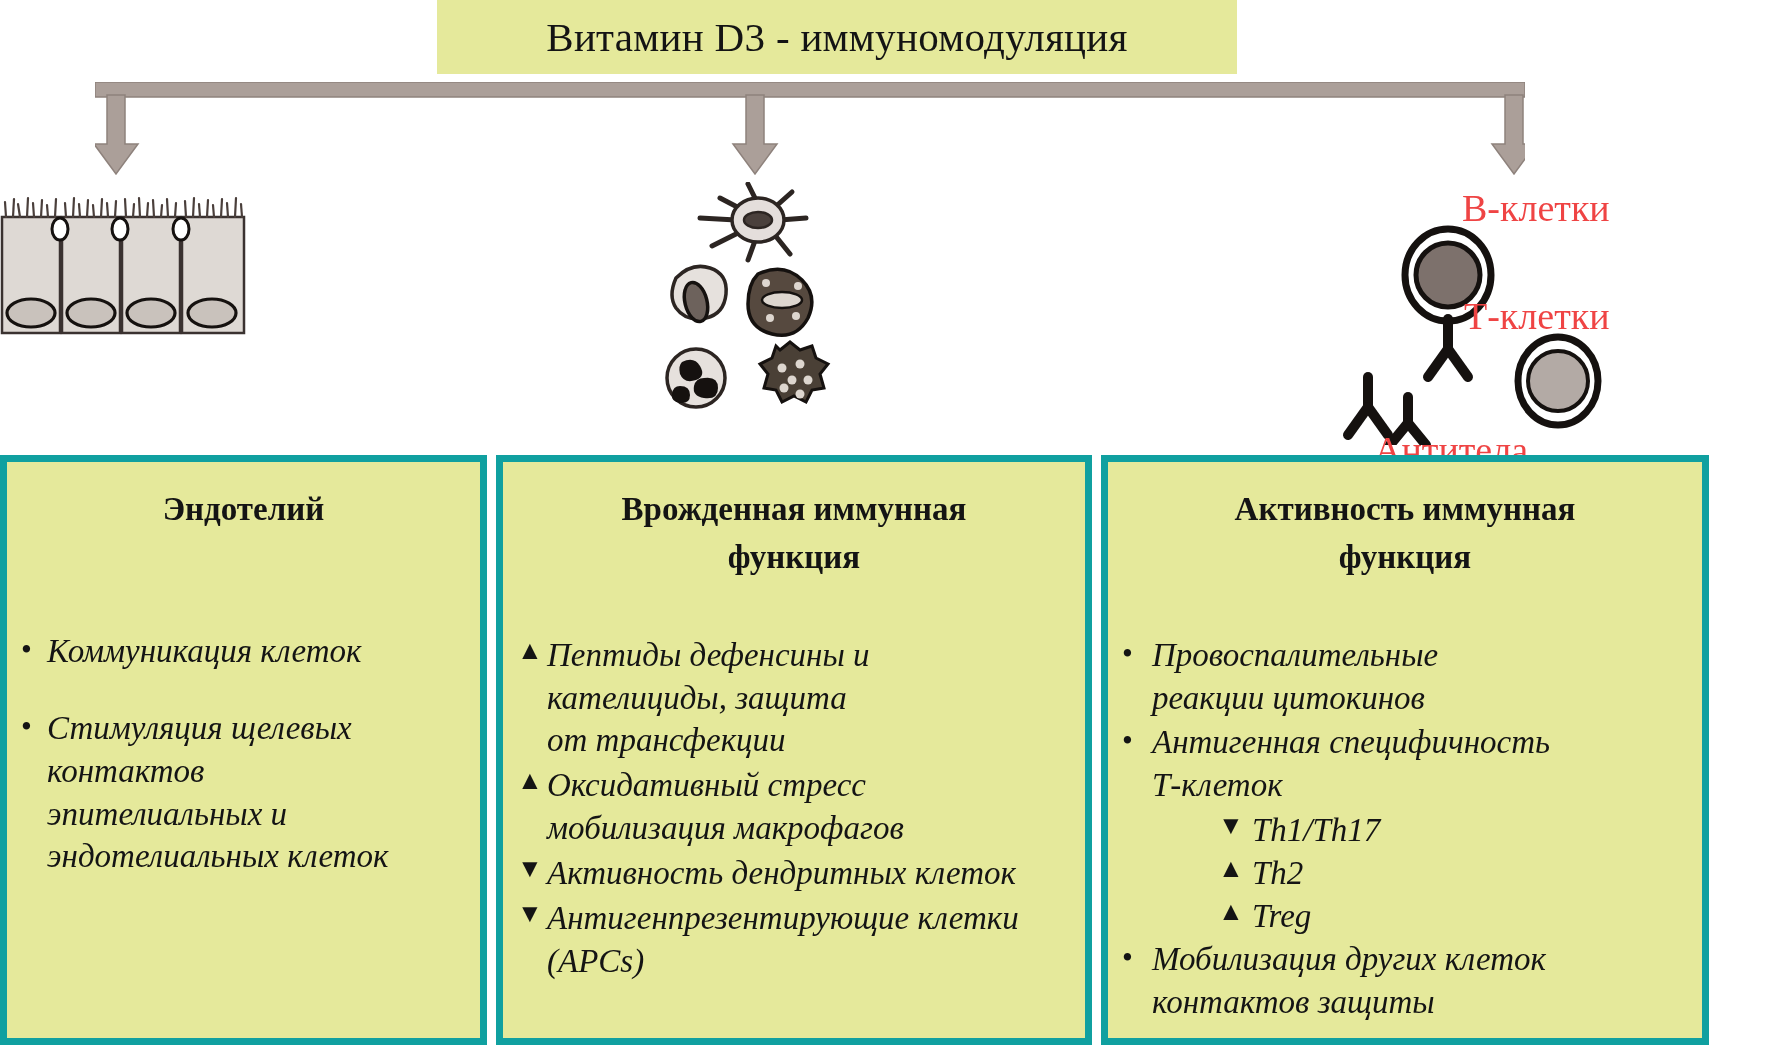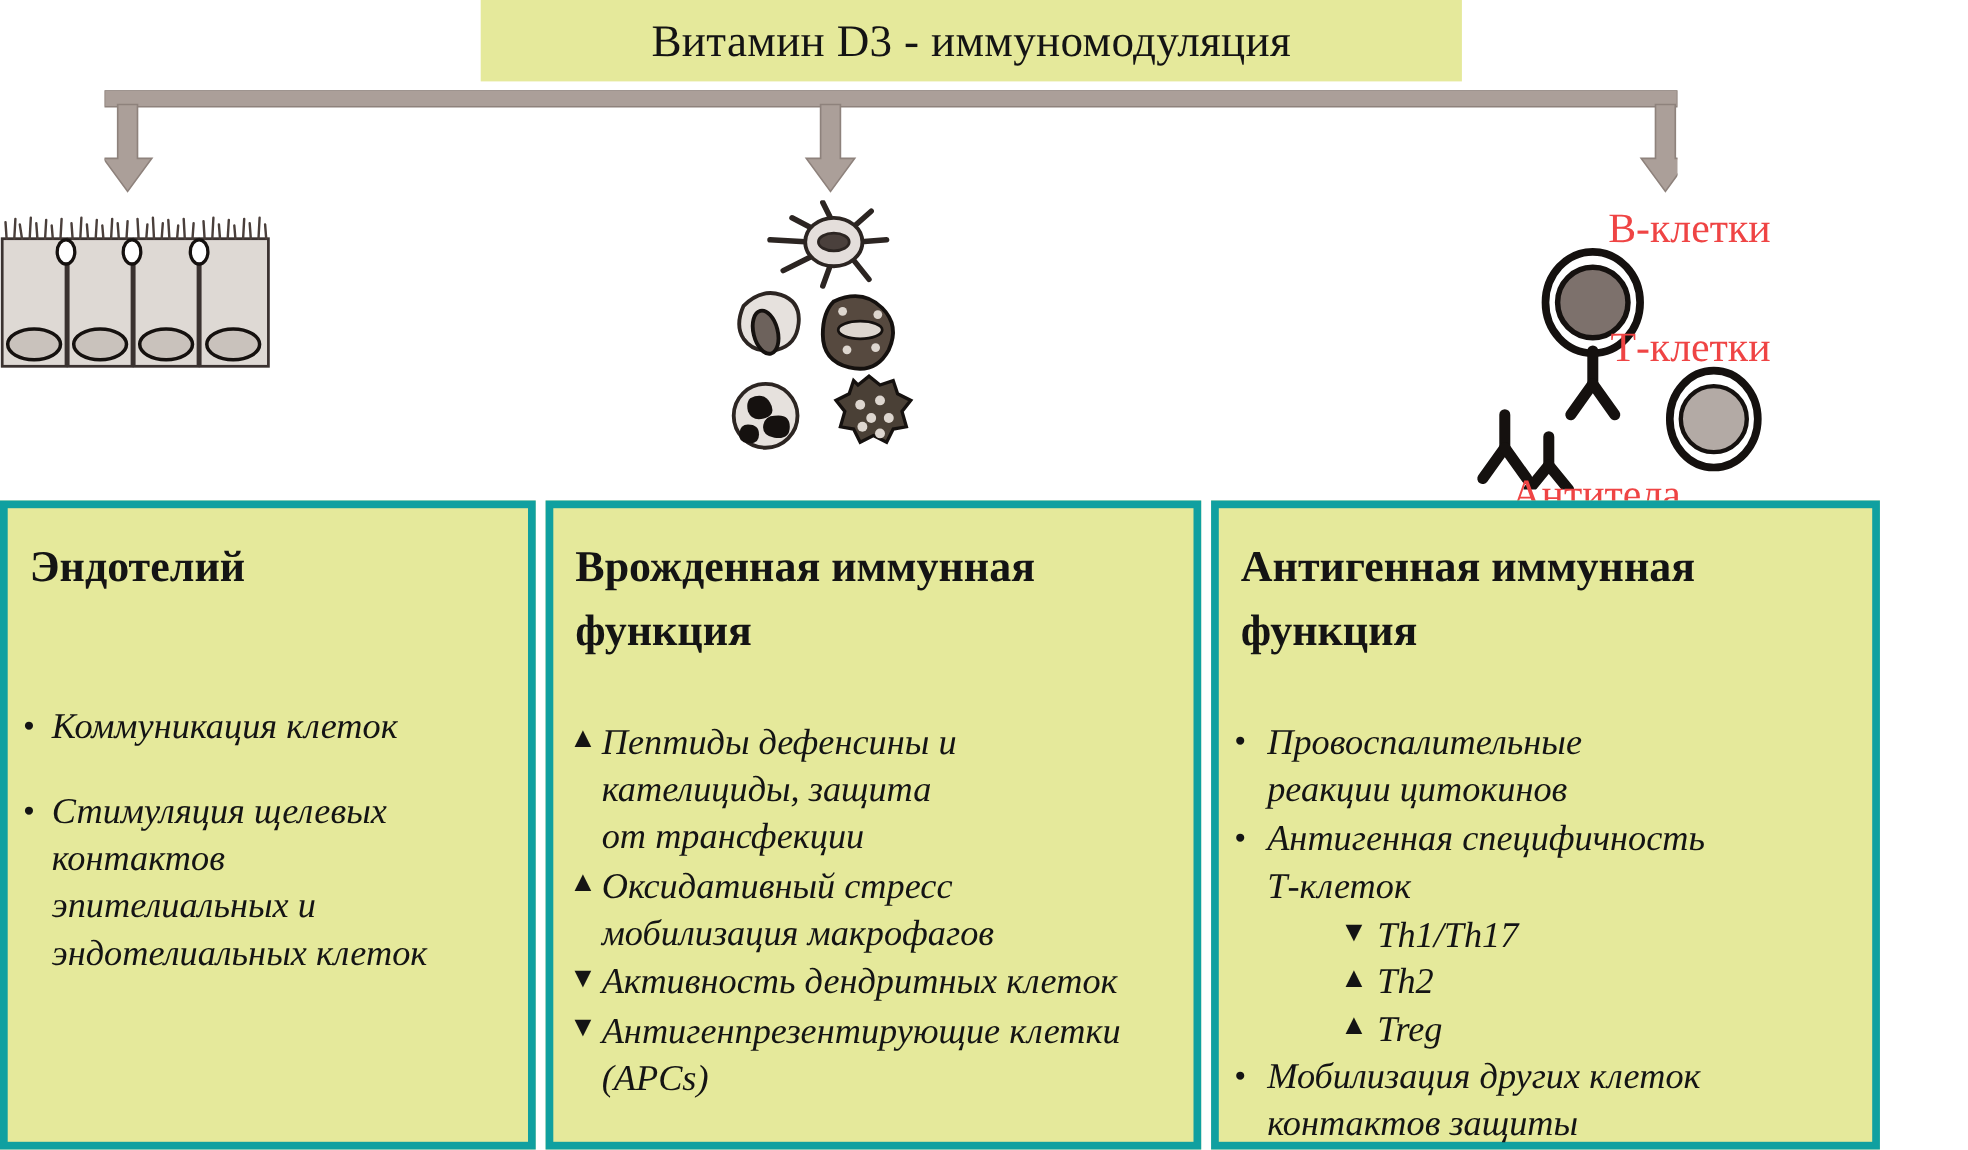--- a/index.html
+++ b/index.html
@@ -19,21 +19,21 @@
     width: 1789px;
     height: 1045px;
     background: #ffffff;
   }
 
   
   .title-box {
     position: absolute;
     left: 437px;
     top: 0px;
-    width: 892px;
+    width: 800px;
     height: 74px;
     background: #e5e99b;
     display: flex;
     align-items: center;
     justify-content: center;
   }
   .title-text {
     font-size: 41px;
     letter-spacing: 0.3px;
     color: #141414;
@@ -79,23 +79,23 @@
     border: 7px solid #10a0a0;
     box-sizing: border-box;
     position: relative;
     padding: 20px 14px 10px 14px;
   }
   .panel-1 { width: 487px; }
   .panel-2 { width: 596px; }
   .panel-3 { width: 608px; }
 
   .panel-title {
-    text-align: left;
+    text-align: center;
     font-weight: bold;
-    font-size: 40px;
+    font-size: 33px;
     line-height: 1.45;
     color: #141414;
     margin: 4px 0 0 0;
     padding: 0 6px;
   }
   .panel-body {
     margin-top: 46px;
     font-size: 33px;
     line-height: 1.30;
     color: #141414;
@@ -342,21 +342,21 @@
         <div class="bullet-row">
           <span class="bullet-mark tri">▼</span>
           <span class="bullet-text">Антигенпрезентирующие клетки
 (APCs)</span>
         </div>
       </div>
     </div>
 
     <div class="panel panel-3">
       <div class="panel-title">
-        <div>Антигенная иммунная</div>
+        <div>Активность иммунная</div>
         <div>функция</div>
       </div>
       <div class="panel-body">
         <div class="bullet-row">
           <span class="bullet-mark">•</span>
           <span class="bullet-text">Провоспалительные
 реакции цитокинов</span>
         </div>
         <div class="bullet-row">
           <span class="bullet-mark">•</span>

